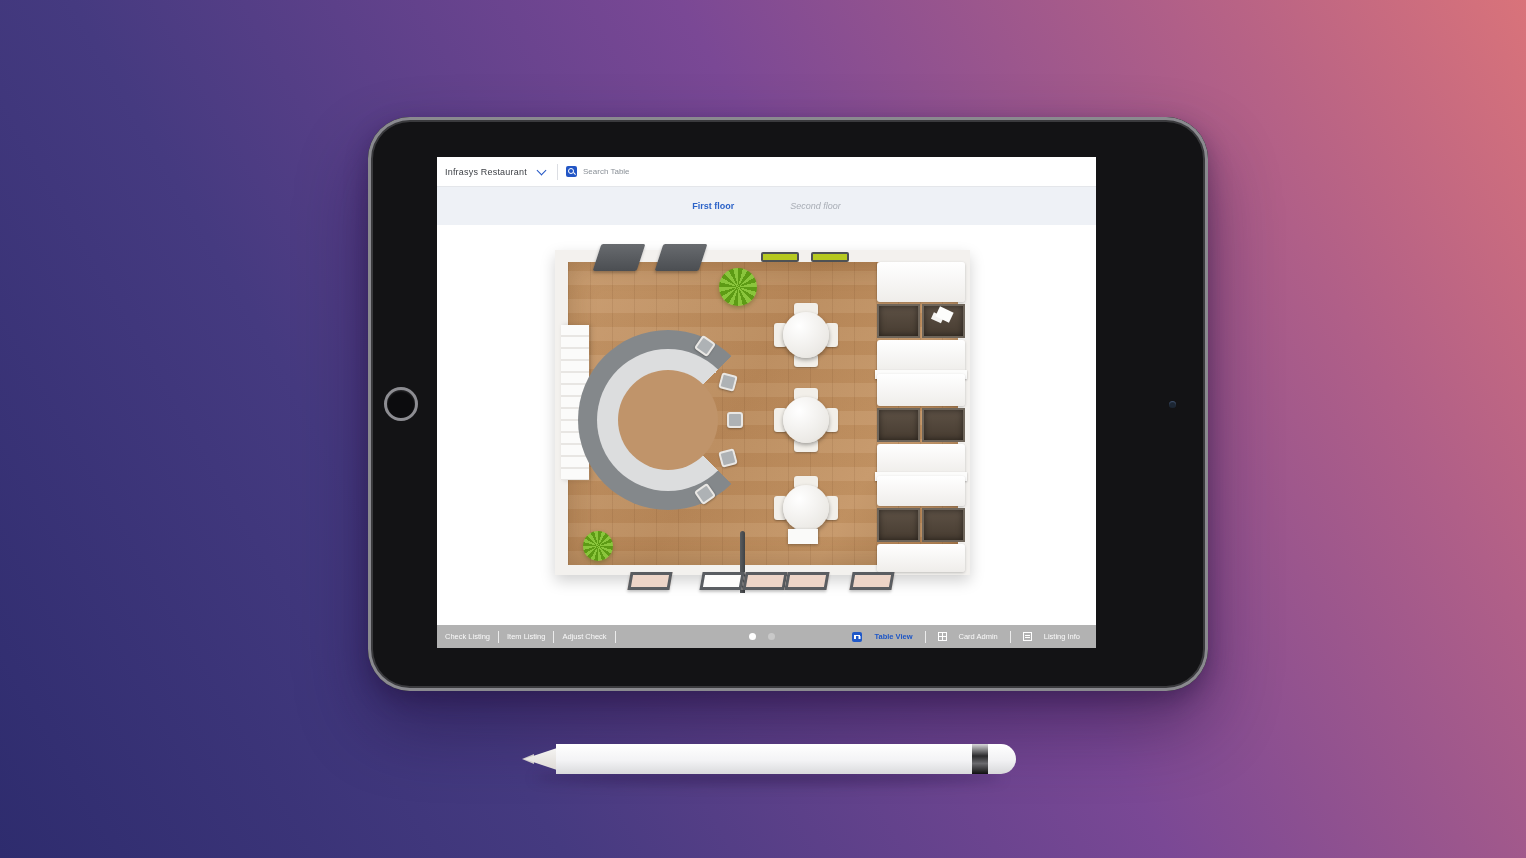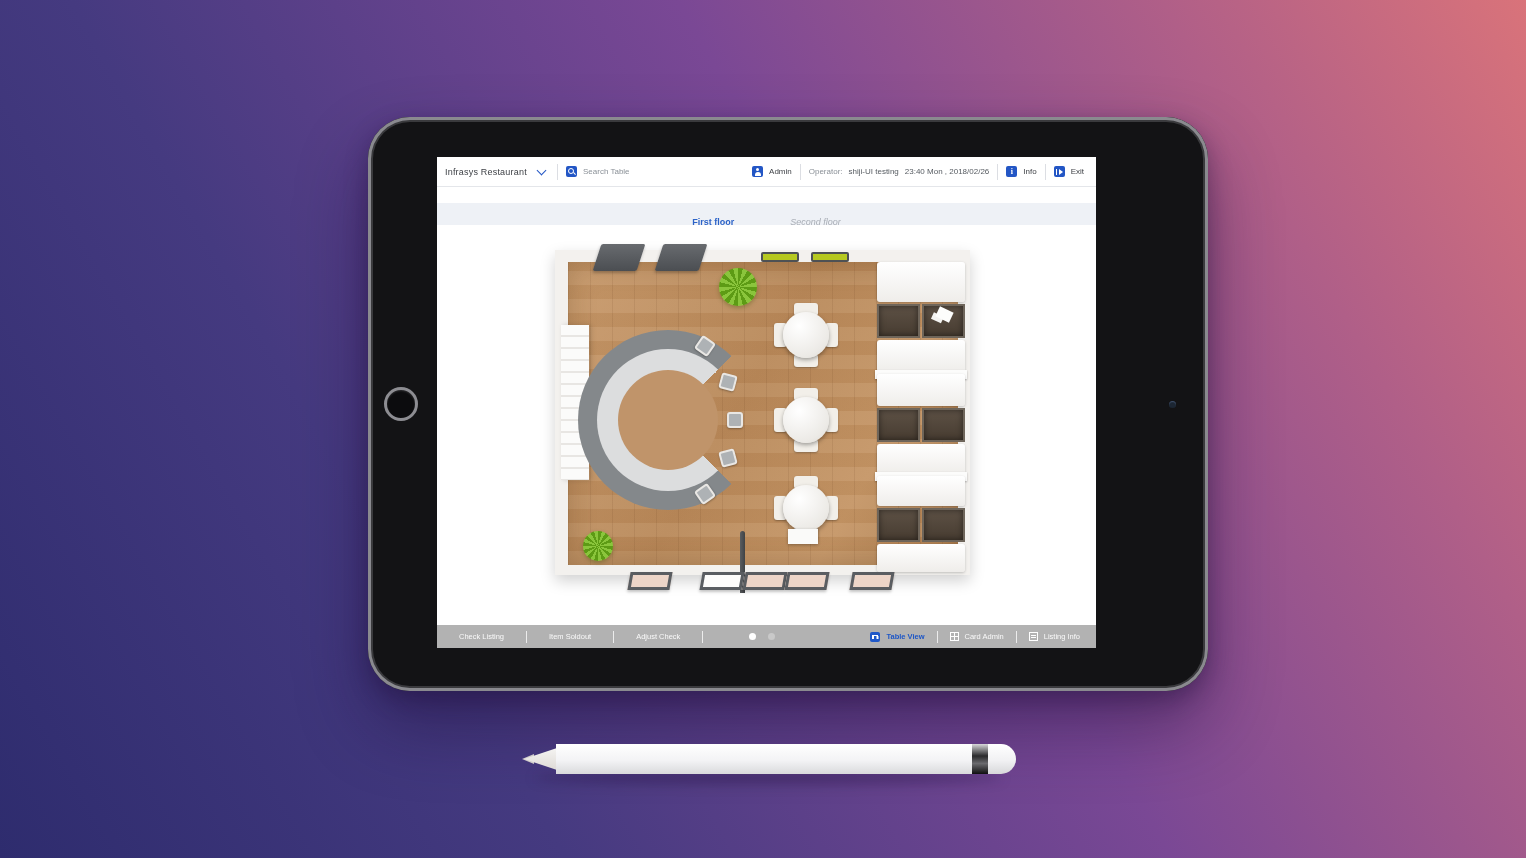--- a/index.html
+++ b/index.html
@@ -52,21 +52,21 @@
   .icon-exit::before{content:"";position:absolute;left:2px;top:2.5px;width:1.5px;height:6px;background:#fff;}
   .icon-exit::after{content:"";position:absolute;left:5px;top:2.5px;border-left:4px solid #fff;
      border-top:3px solid transparent;border-bottom:3px solid transparent;}
   .muted{color:#8a9097;}
   .semi{color:#565b61;}
   .tb-right{margin-left:auto;display:flex;align-items:center;}
   .gap6{margin-left:6px;}
   
   .tabbar{
     position:absolute;left:0;top:30px;width:659px;height:38px;background:#eef1f6;
-    display:flex;align-items:center;justify-content:center;gap:56px;font-size:9px;margin-top:16px;
+    display:flex;align-items:center;justify-content:center;gap:56px;font-size:9px;
   }
   .tab-active{color:#2c63c8;font-weight:bold;}
   .tab-inactive{color:#a9aeb6;font-style:italic;}
   
   .content{position:absolute;left:0;top:68px;width:659px;height:400px;background:#fff;}
   
   .floorplan{position:absolute;left:118px;top:25px;width:415px;height:345px;}
   .room{position:absolute;left:0;top:0;width:415px;height:325px;background:#f3f1ee;
         box-shadow:0 6px 14px rgba(0,0,0,.18);}
   .floor{position:absolute;left:13px;top:12px;width:390px;height:303px;
@@ -135,28 +135,28 @@
     background:#edd5c8;box-sizing:border-box;transform:skewX(-10deg);
     box-shadow:0 2px 3px rgba(0,0,0,.22);}
   .bm1{left:74px;} .bm2{left:146px;background:#fdfcfb;} .bm3{left:189px;} .bm4{left:231px;} .bm5{left:296px;}
   .pole{position:absolute;left:185px;top:281px;width:5px;height:62px;border-radius:3px 3px 0 0;
     background:linear-gradient(90deg,#5a5d60,#3f4245);}
   .service-box{position:absolute;left:233px;top:279px;width:30px;height:15px;background:#fafaf9;
     box-shadow:0 1px 3px rgba(0,0,0,.3);}
   
   .toolbar{position:absolute;left:0;top:468px;width:659px;height:23px;background:#b2b2b2;
     display:flex;align-items:center;font-size:7.5px;color:#fafafa;}
-  .tb-btn{padding:0 22px;height:100%;display:flex;align-items:center;white-space:nowrap;}
+  .tb-btn{padding:0 8px;height:100%;display:flex;align-items:center;white-space:nowrap;}
   .tb-div{width:1px;height:12px;background:rgba(255,255,255,.75);flex:none;}
   .dots{position:absolute;left:312px;top:8px;display:flex;gap:12px;}
   .dot{width:7px;height:7px;border-radius:50%;}
   .dot.active{background:#ffffff;}
   .dot.idle{background:#c9c9c9;}
   .tb-right{margin-left:auto;display:flex;align-items:center;padding-right:4px;}
-  .view-btn{display:flex;gap:6px;padding:0 12px;white-space:nowrap;}
+  .view-btn{display:flex;gap:12px;padding:0 12px;white-space:nowrap;}
   .view-btn.blue{color:#1d56c6;font-weight:bold;}
   .ic-tblview{width:10px;height:10px;border-radius:2px;background:#1f58c8;position:relative;flex:none;}
   .ic-tblview::before{content:"";position:absolute;left:2px;top:3px;width:6px;height:1.5px;background:#fff;}
   .ic-tblview::after{content:"";position:absolute;left:2px;top:4.5px;width:1.5px;height:3px;background:#fff;
     box-shadow:4.5px 0 0 #fff;}
   .ic-grid{width:9px;height:9px;border:1px solid #fff;position:relative;box-sizing:border-box;flex:none;}
   .ic-grid::before{content:"";position:absolute;left:3px;top:0;bottom:0;width:1px;background:#fff;}
   .ic-grid::after{content:"";position:absolute;top:3px;left:0;right:0;height:1px;background:#fff;}
   .ic-swap{width:9px;height:9px;border:1px solid #fff;position:relative;box-sizing:border-box;flex:none;}
   .ic-swap::before{content:"";position:absolute;left:1px;top:2px;width:5px;height:1px;background:#fff;}
@@ -188,34 +188,20 @@
 
     <div class="topbar">
       <div class="brand">
         <span class="brand-name">Infrasys Restaurant</span>
         <span class="chev"></span>
       </div>
       <div class="vdiv"></div>
       <span class="sqicon icon-search"></span>
       <span class="muted gap6">Search Table</span>
 
-      <div class="tb-right">
-        <span class="sqicon icon-person"></span>
-        <span class="gap6">Admin</span>
-        <div class="vdiv"></div>
-        <span class="muted">Operator:</span>
-        <span class="semi gap6">shiji-UI testing</span>
-        <span class="semi gap6">23:40 Mon , 2018/02/26</span>
-        <div class="vdiv"></div>
-        <span class="sqicon icon-i"></span>
-        <span class="gap6">Info</span>
-        <div class="vdiv"></div>
-        <span class="sqicon icon-exit"></span>
-        <span class="gap6">Exit</span>
-      </div>
     </div>
 
     <div class="tabbar">
       <span class="tab-active">First floor</span>
       <span class="tab-inactive">Second floor</span>
     </div>
 
     <div class="content">
       <div class="floorplan">
         <div class="room"></div>
@@ -292,21 +278,21 @@
         <div class="btm-table bm2"></div>
         <div class="btm-table bm3"></div>
         <div class="btm-table bm4"></div>
         <div class="btm-table bm5"></div>
       </div>
     </div>
 
     <div class="toolbar">
       <div class="tb-btn">Check Listing</div>
       <div class="tb-div"></div>
-      <div class="tb-btn">Item Soldout</div>
+      <div class="tb-btn">Item Listing</div>
       <div class="tb-div"></div>
       <div class="tb-btn">Adjust Check</div>
       <div class="tb-div"></div>
 
       <div class="dots">
         <span class="dot active"></span>
         <span class="dot idle"></span>
       </div>
 
       <div class="tb-right">

